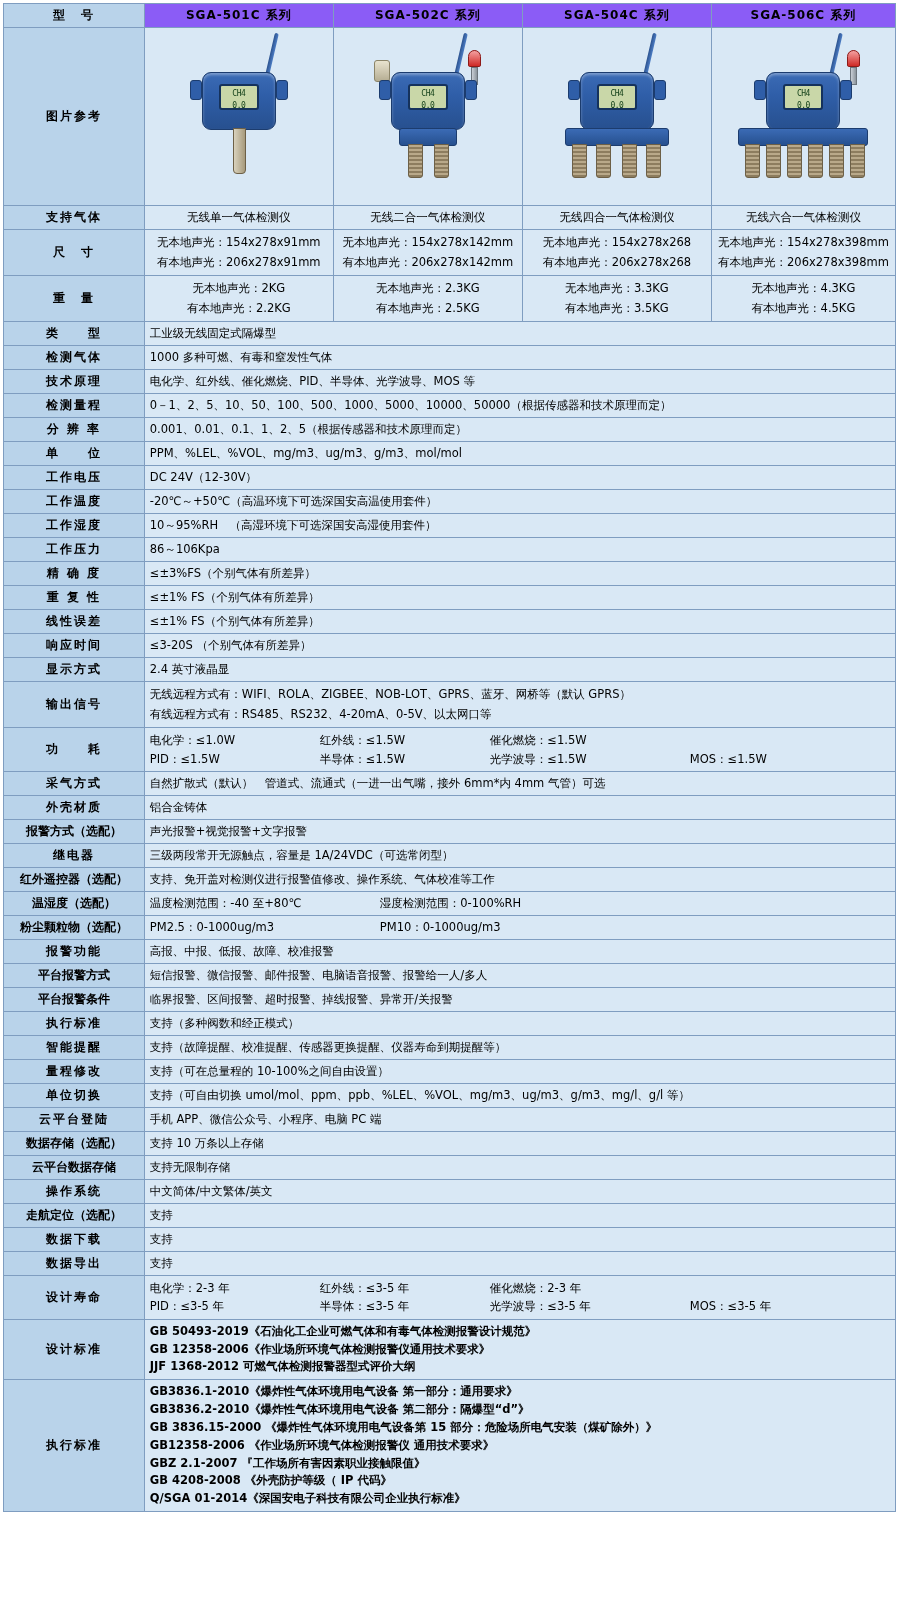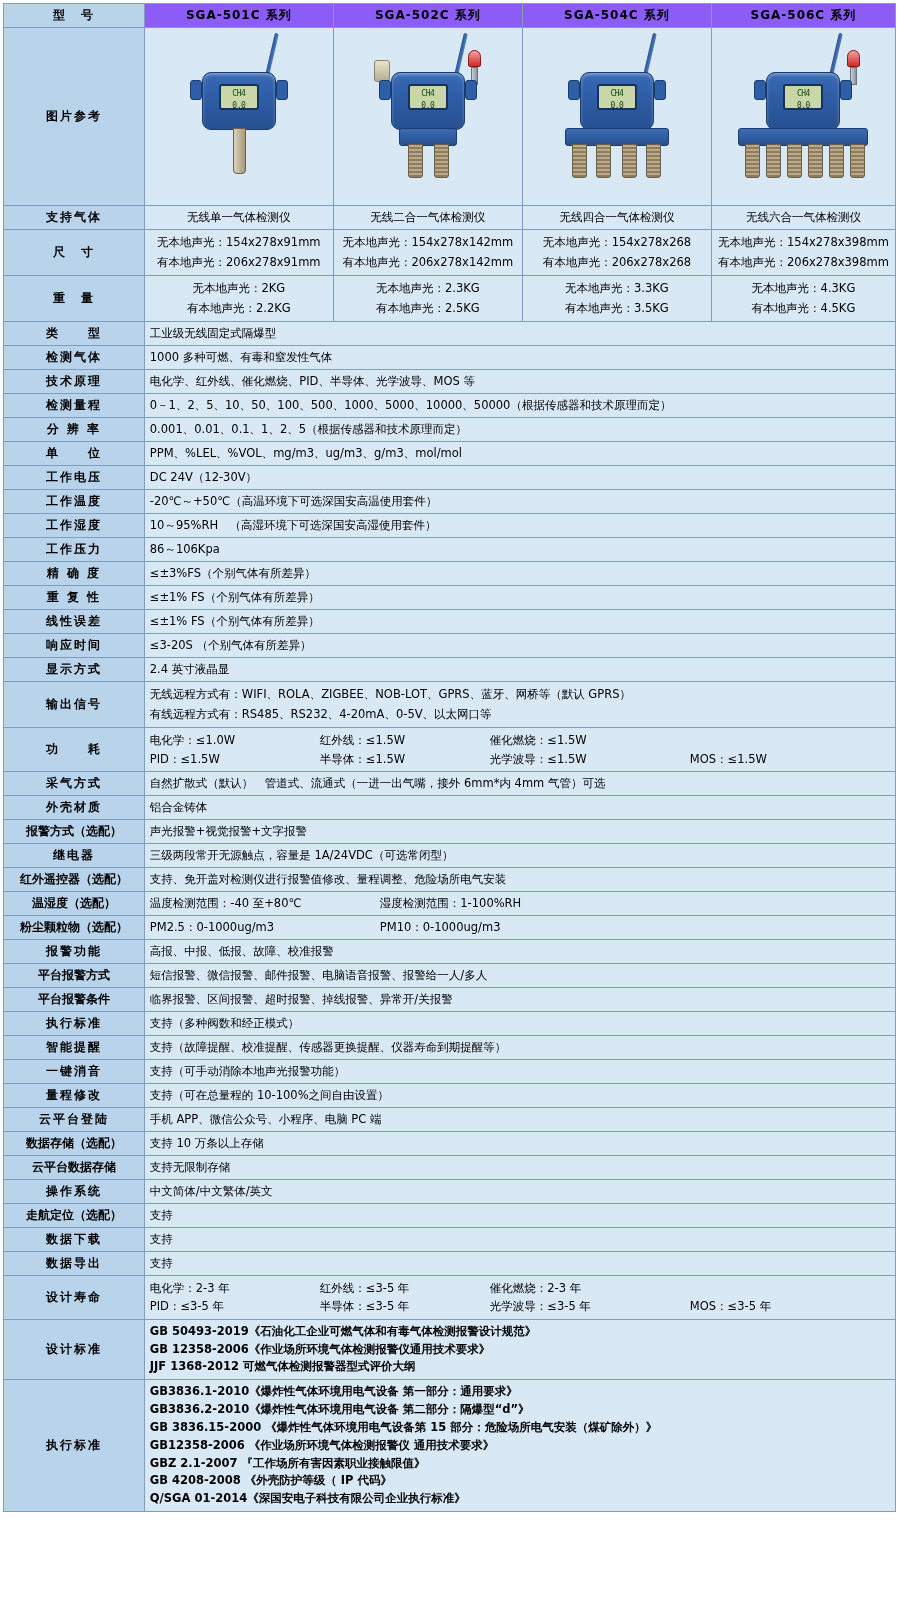--- a/index.html
+++ b/index.html
@@ -430,29 +430,29 @@
   <tr>
     <td class="lbl tight">报警方式（选配）</td>
     <td class="val" colspan="4">声光报警+视觉报警+文字报警</td>
   </tr>
   <tr>
     <td class="lbl">继电器</td>
     <td class="val" colspan="4">三级两段常开无源触点，容量是 1A/24VDC（可选常闭型）</td>
   </tr>
   <tr>
     <td class="lbl tight">红外遥控器（选配）</td>
-    <td class="val" colspan="4">支持、免开盖对检测仪进行报警值修改、量程调整、危险场所电气安装</td>
+    <td class="val" colspan="4">支持、免开盖对检测仪进行报警值修改、操作系统、气体校准等工作</td>
   </tr>
 
   <tr>
     <td class="lbl tight">温湿度（选配）</td>
     <td class="val" colspan="4">
       <div class="cols">
         <span style="width:230px">温度检测范围：-40 至+80℃</span>
-        <span>湿度检测范围：1-100%RH</span>
+        <span>湿度检测范围：0-100%RH</span>
       </div>
     </td>
   </tr>
 
   <tr>
     <td class="lbl tight">粉尘颗粒物（选配）</td>
     <td class="val" colspan="4">
       <div class="cols">
         <span style="width:230px">PM2.5：0-1000ug/m3</span>
         <span>PM10：0-1000ug/m3</span>
@@ -474,26 +474,26 @@
   </tr>
   <tr>
     <td class="lbl">执行标准</td>
     <td class="val" colspan="4">支持（多种阀数和经正模式）</td>
   </tr>
   <tr>
     <td class="lbl">智能提醒</td>
     <td class="val" colspan="4">支持（故障提醒、校准提醒、传感器更换提醒、仪器寿命到期提醒等）</td>
   </tr>
   <tr>
-    <td class="lbl">一键消音</td>
-    <td class="val" colspan="4">支持（可手动消除本地声光报警功能）</td>
-  </tr>
-  <tr>
     <td class="lbl">量程修改</td>
     <td class="val" colspan="4">支持（可在总量程的 10-100%之间自由设置）</td>
+  </tr>
+  <tr>
+    <td class="lbl">单位切换</td>
+    <td class="val" colspan="4">支持（可自由切换 umol/mol、ppm、ppb、%LEL、%VOL、mg/m3、ug/m3、g/m3、mg/l、g/l 等）</td>
   </tr>
   <tr>
     <td class="lbl">云平台登陆</td>
     <td class="val" colspan="4">手机 APP、微信公众号、小程序、电脑 PC 端</td>
   </tr>
   <tr>
     <td class="lbl tight">数据存储（选配）</td>
     <td class="val" colspan="4">支持 10 万条以上存储</td>
   </tr>
   <tr>

